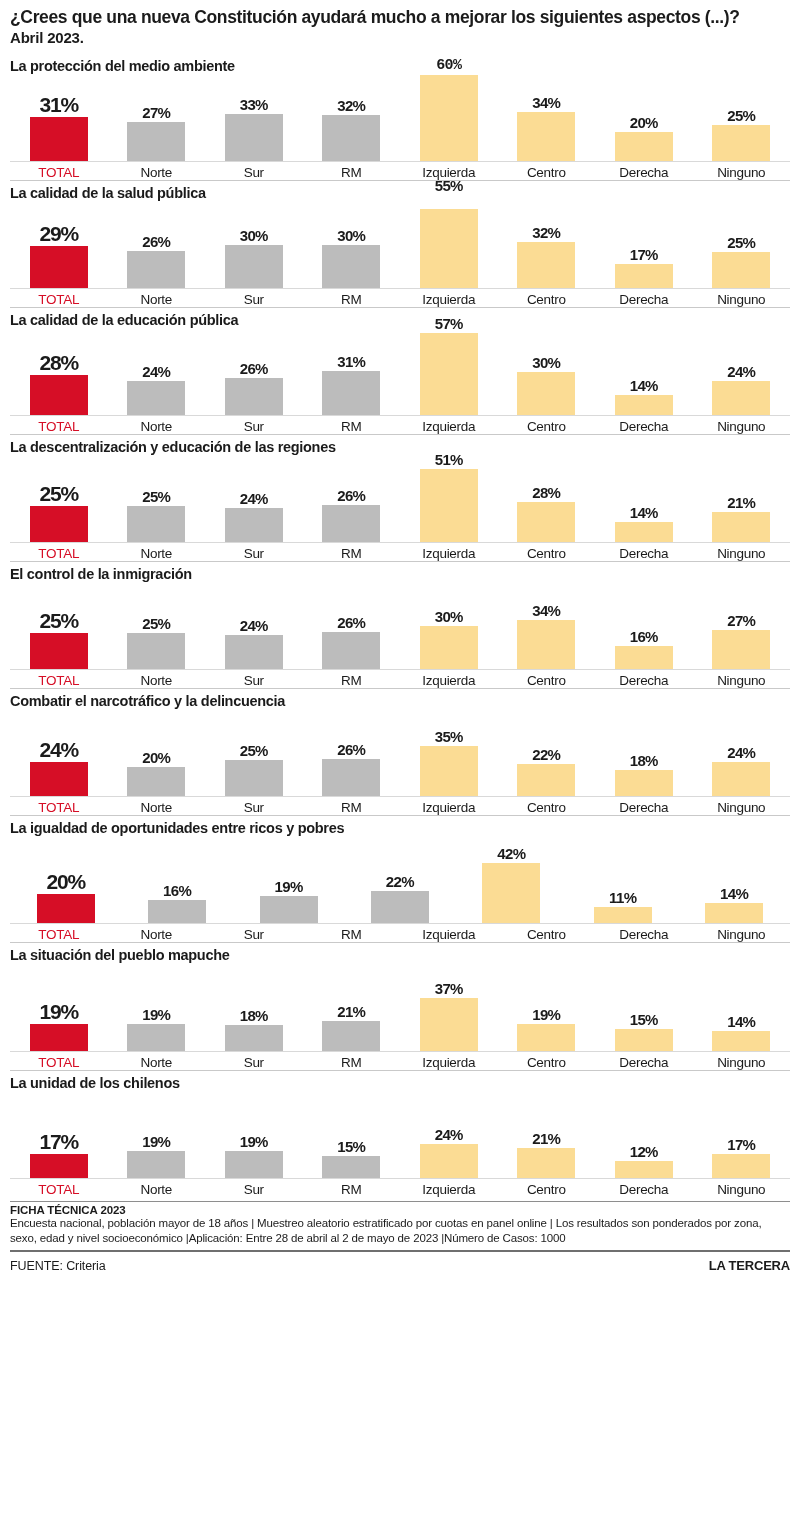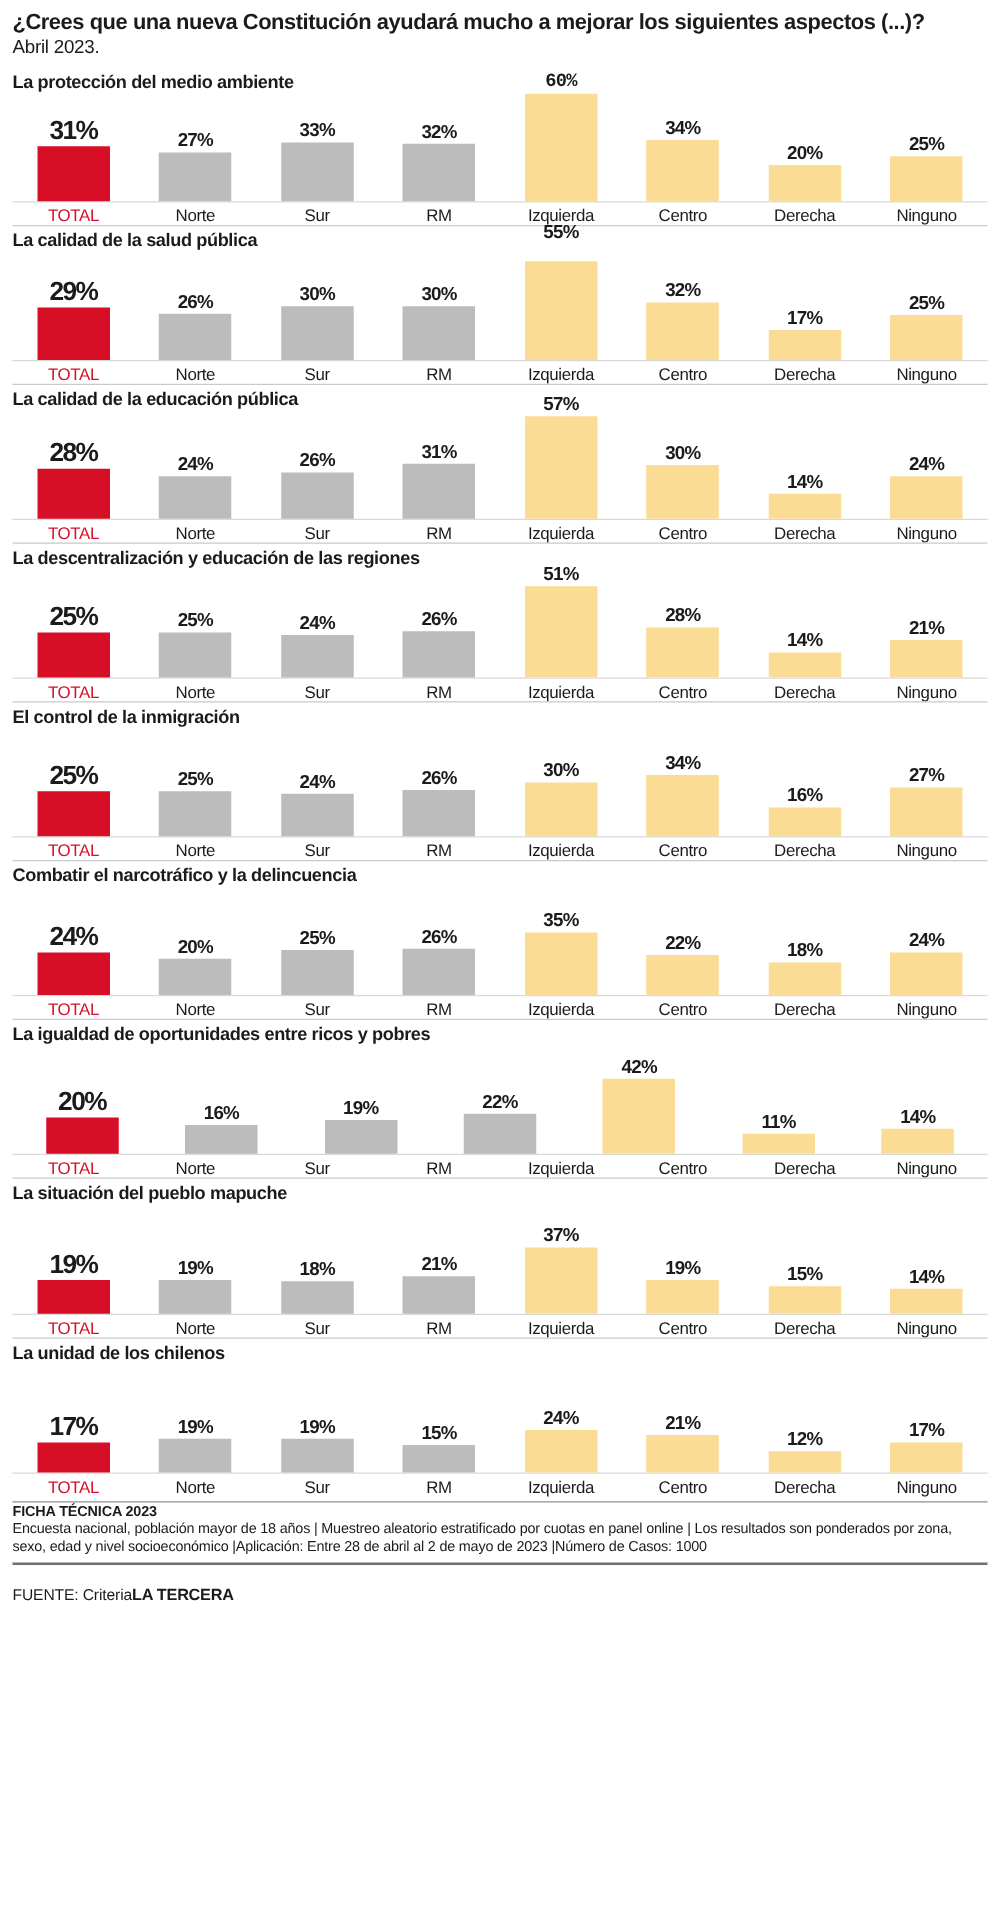--- a/index.html
+++ b/index.html
@@ -12,21 +12,21 @@
   }
   .page { width:800px; height:1537px; position:relative; box-sizing:border-box; padding:0 10px; }
 
   
   .header { padding-top:8px; }
   .h-title {
     font-size:17.5px; font-weight:700; line-height:1.12;
     letter-spacing:-0.35px; color:#1b1b1b;
   }
   .h-sub {
-    font-size:15px; font-weight:400; line-height:1.2; color:#1b1b1b;
+    font-size:15px; font-weight:700; line-height:1.2; color:#1b1b1b;
     letter-spacing:-0.2px; margin-top:1px;
   }
 
   
   .panels { margin-top:7px; }
   .panel { position:relative; }
   .panel + .panel { border-top:1px solid #c9c9c9; }
   .panel-title {
     font-size:14.5px; font-weight:700; letter-spacing:-0.3px;
     color:#1b1b1b; padding:3px 0 0 0; line-height:1.25;
@@ -59,22 +59,22 @@
   }
   .xtick.total { color:#d60e26; }
 
   
   .footer { margin-top:4px; }
   .ficha-rule { border-top:1px solid #8e8e8e; }
   .ficha-title { font-size:11.5px; letter-spacing:-0.1px; padding-top:2px; color:#1b1b1b;font-weight:bold; }
   .ficha-body  { font-size:11.5px; line-height:1.35; letter-spacing:-0.15px; color:#1b1b1b; }
   .fuente-rule { border-top:2px solid #6f6f6f; margin-top:3px; }
   .fuente-row {
-    display:flex; align-items:baseline;
-    padding-top:16px;
+    display:flex; justify-content:space-between; align-items:baseline;
+    padding-top:6px;
   }
   .fuente { font-size:12.5px; letter-spacing:-0.1px; }
   .brand { font-size:13px; font-weight:700; letter-spacing:-0.2px; }
 </style>
 </head>
 <body>
 
 <div class="page">
 
   <div class="header">

